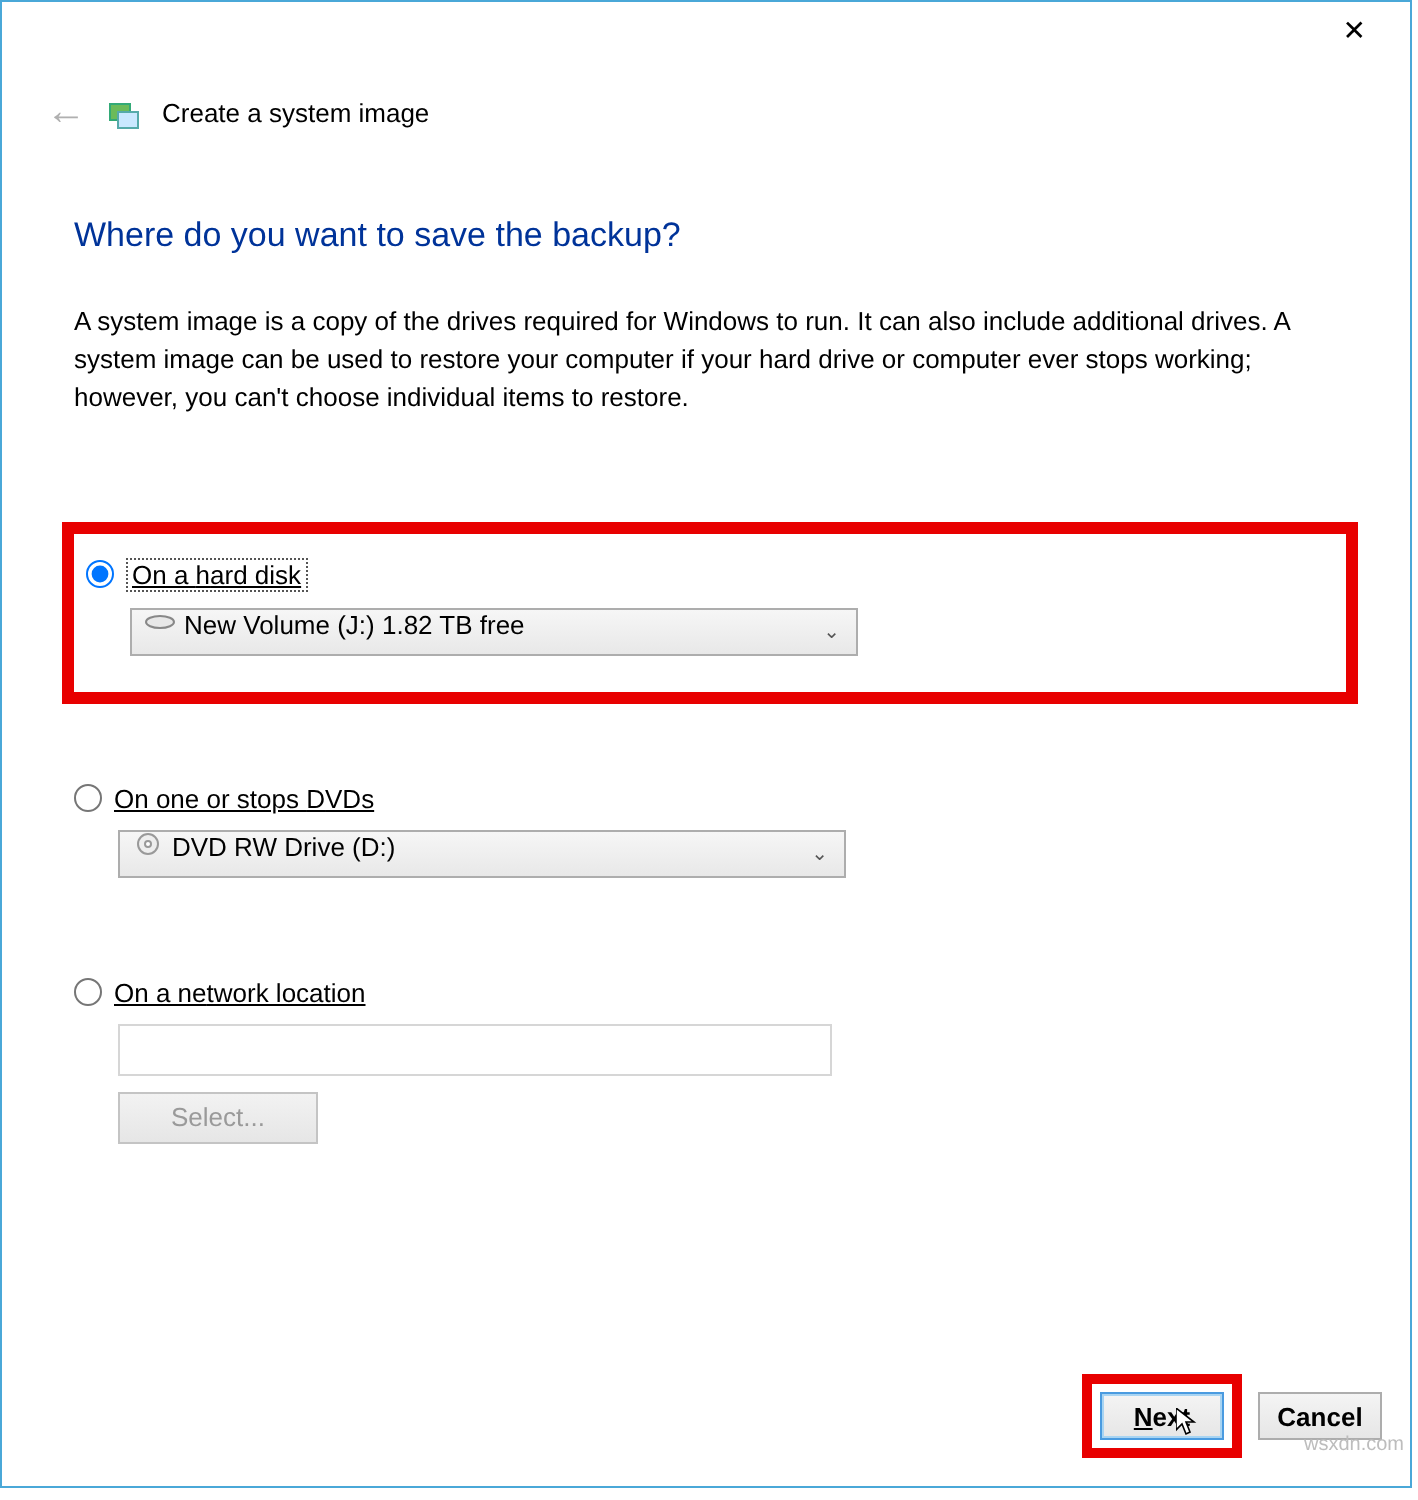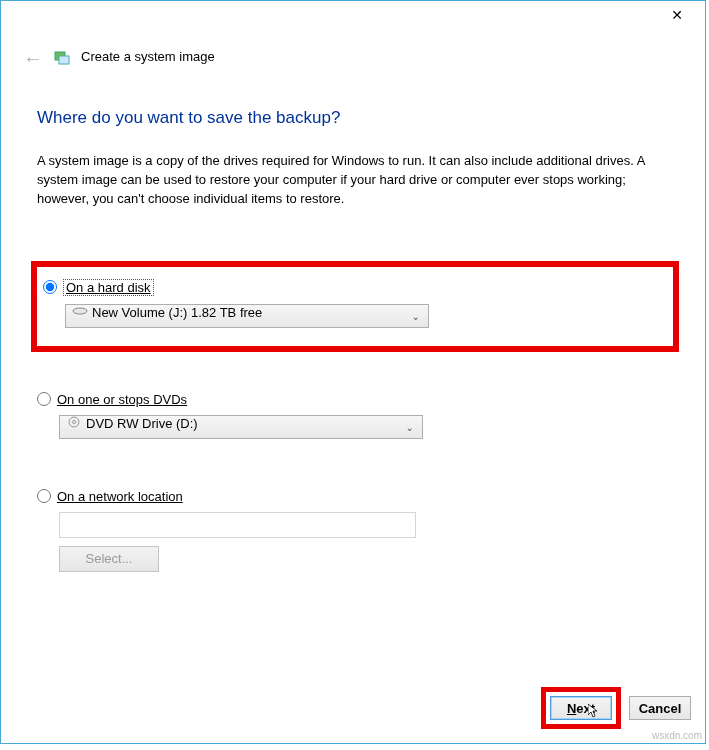--- a/index.html
+++ b/index.html
@@ -174,21 +174,21 @@
     .cursor {
       position: absolute;
       right: 11px;
       top: 7px;
       font-size: 12px;
       pointer-events: none;
     }
     .accesskey { text-decoration: underline; }
     .watermark {
       position: absolute;
-      bottom: 2px;
+      bottom: 15px;
       right: 3px;
       font-size: 10px;
       color: #bdbdbd;
       z-index: 5;
     }
   </style>
 </head>
 <body>
 
 <div class="window">

